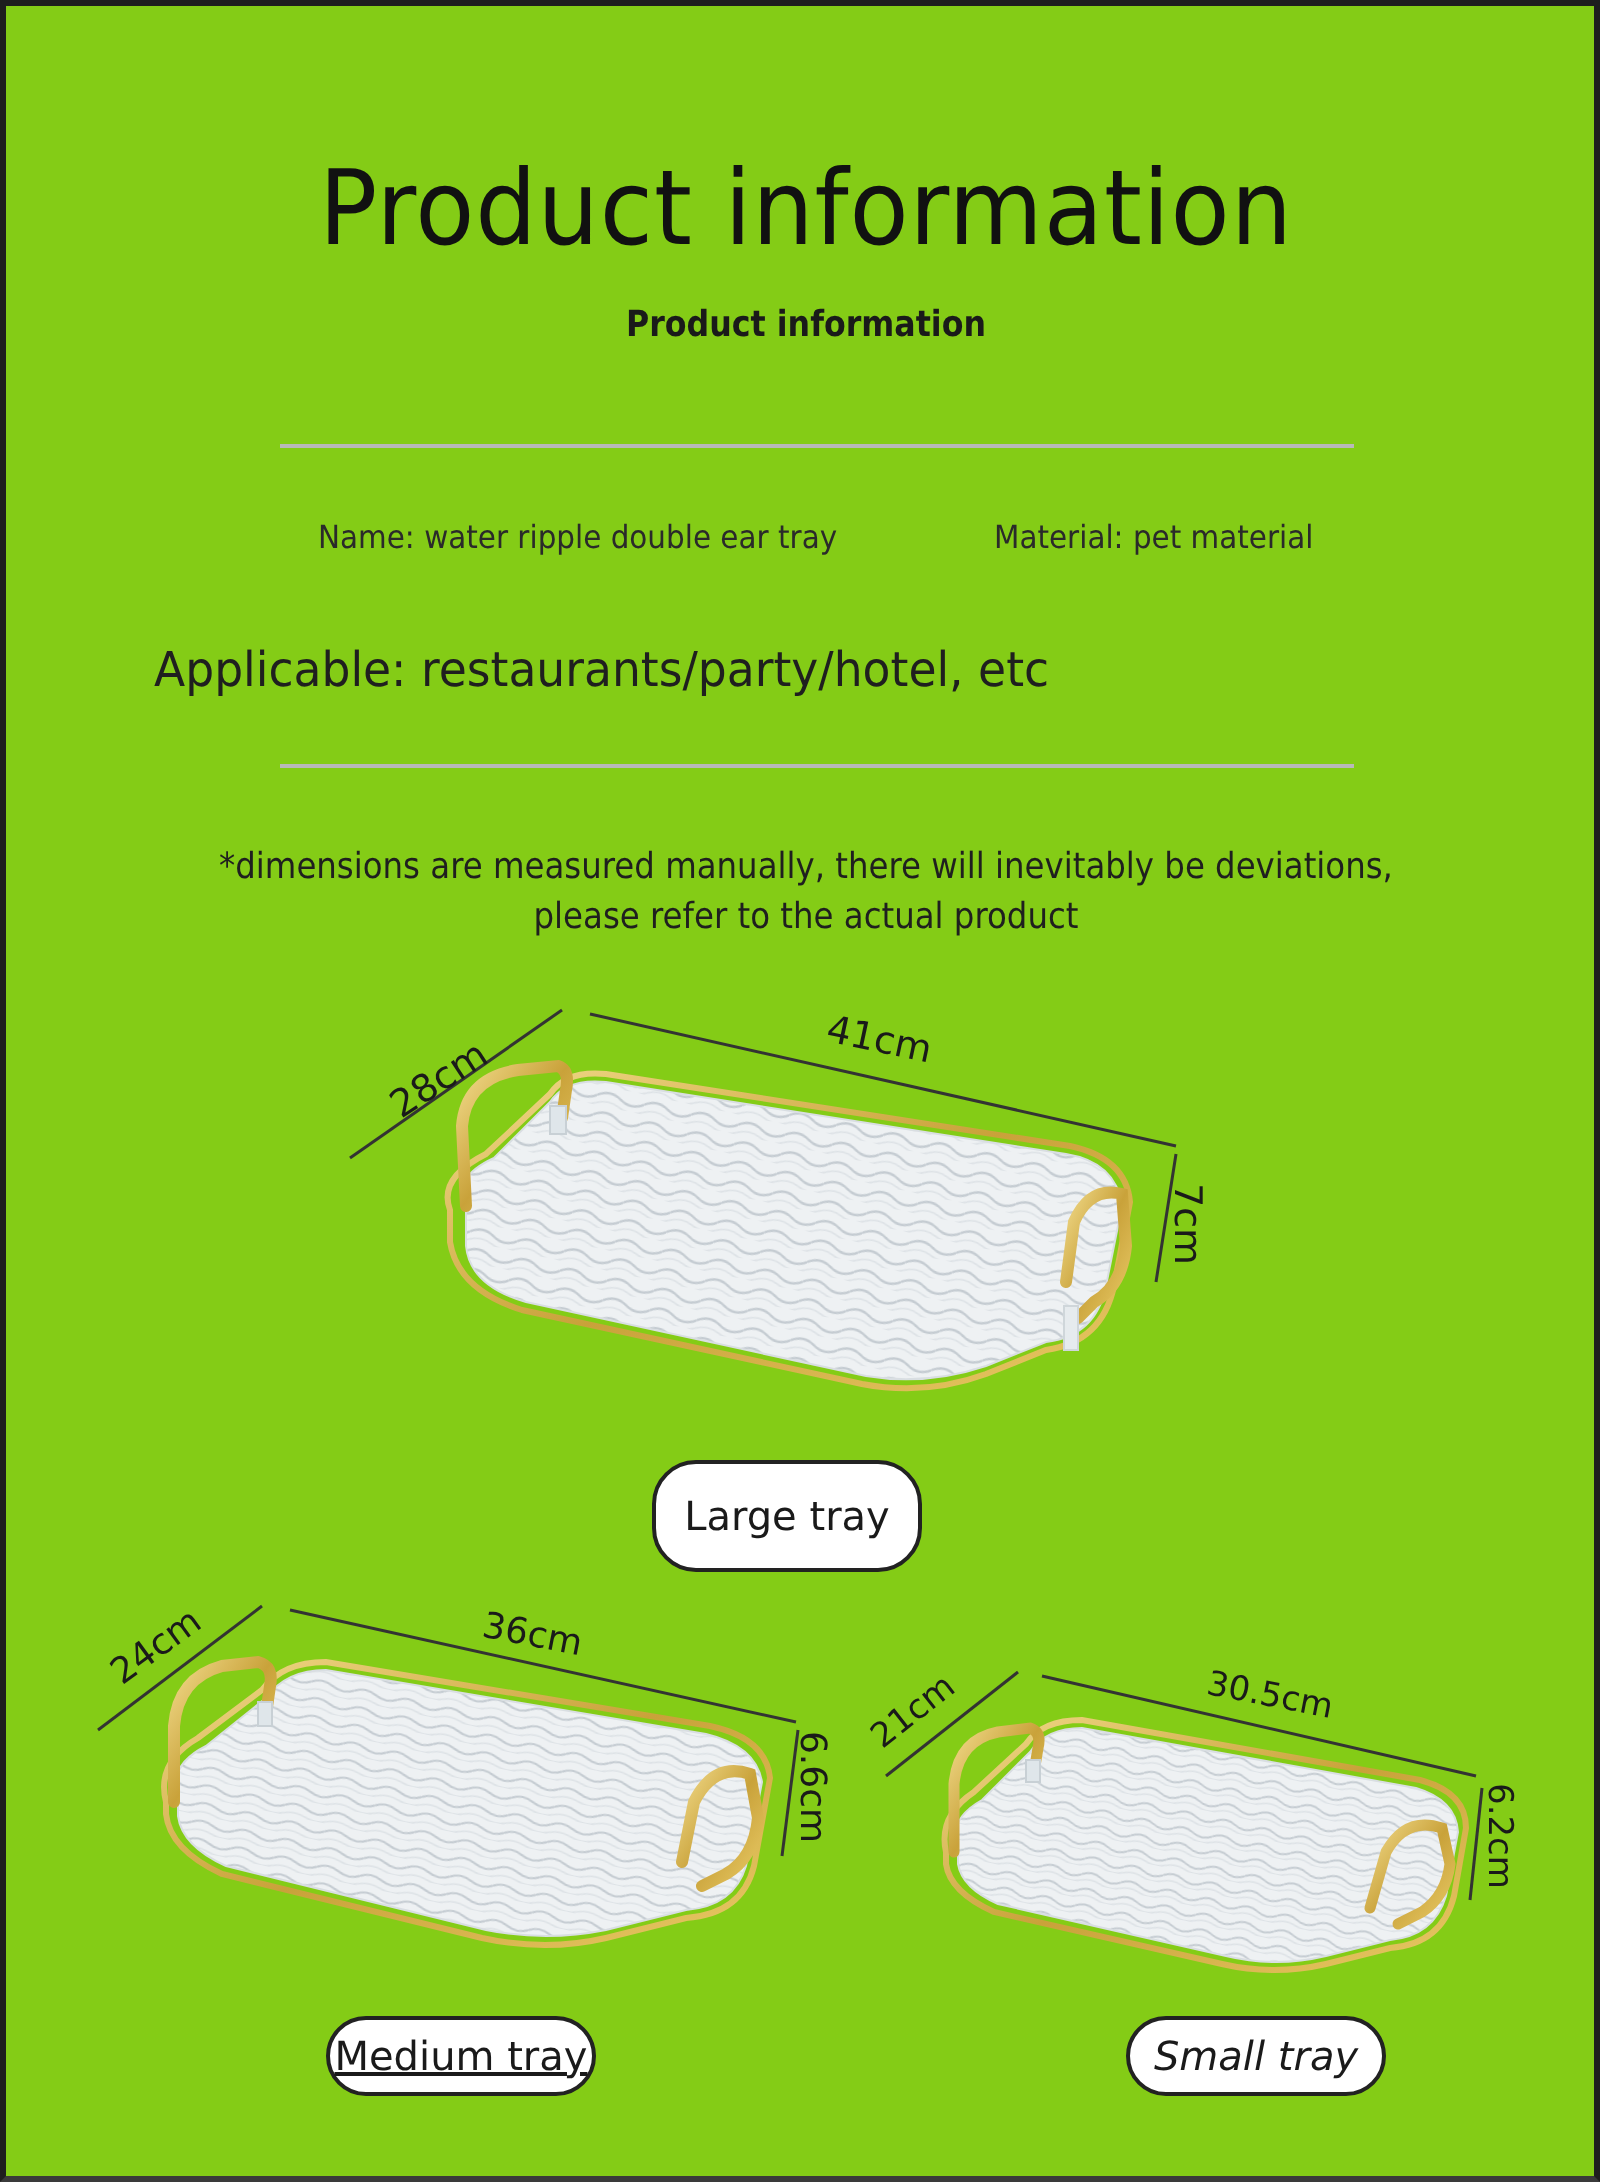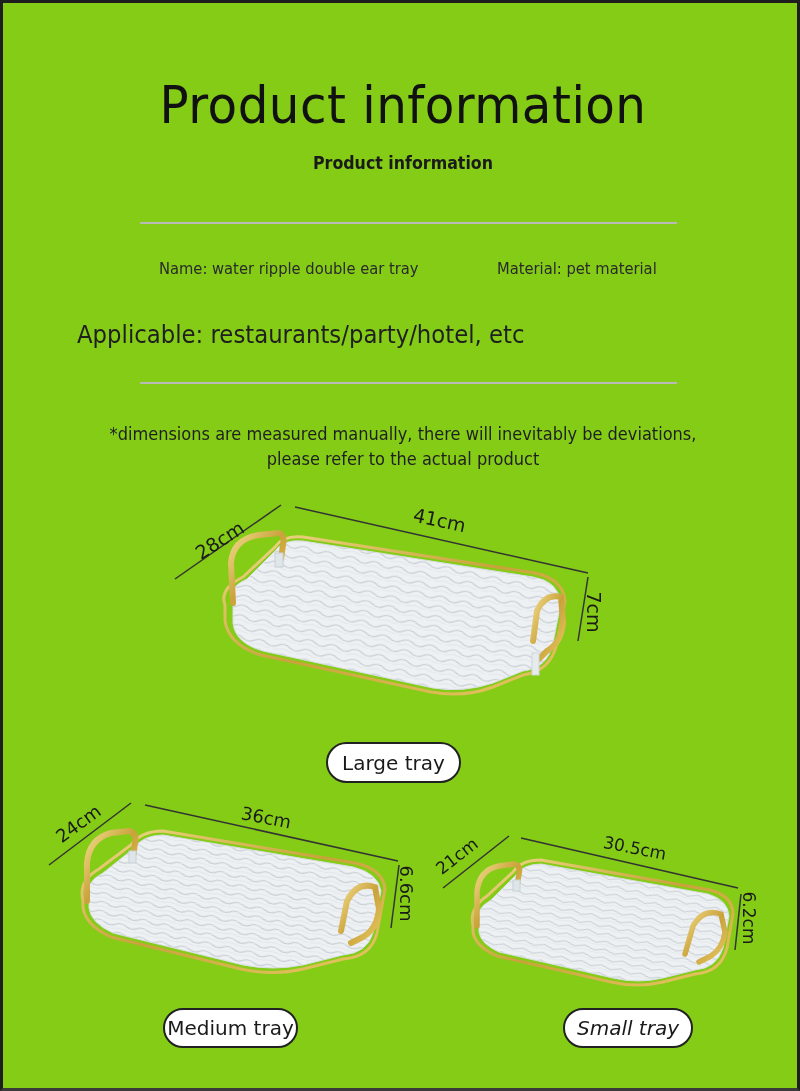--- a/index.html
+++ b/index.html
@@ -79,21 +79,21 @@
       <path d="M70 110 L68 70 Q70 46 96 42 L116 40 Q122 42 120 52 L118 66" fill="none" stroke="url(#goldG)" stroke-width="6" stroke-linecap="round"></path>
       <rect x="112" y="60" width="8" height="14" fill="#dfe6ea" stroke="#c8d0d5"></rect>
 
       <path d="M370 148 L374 118 Q382 100 398 104 L400 130 Q398 150 384 158 L376 166" fill="none" stroke="url(#goldG)" stroke-width="6" stroke-linecap="round"></path>
       <rect x="369" y="160" width="7" height="22" fill="#e6ebee" stroke="#cfd6da"></rect>
     </svg>
     <div class="dim" style="left:30px; top:36px; transform:rotate(-33deg); font-size:19px;">28cm</div>
     <div class="dim" style="left:250px; top:16px; transform:rotate(12deg); font-size:19px;">41cm</div>
     <div class="dim" style="left:410px; top:108px; transform:rotate(90deg); font-size:19px;">7cm</div>
   </div>
-  <div class="pill" style="left:323px; top:727px; width:135px; height:41px;margin-top:12px;">Large tray</div>
+  <div class="pill" style="left:323px; top:727px; width:135px; height:56px;">Large tray</div>
 
   <div class="tray-wrap" style="left:30px; top:780px; width:400px; height:200px;">
     <svg width="400" height="200" viewBox="0 0 400 200">
       <defs>
         <pattern id="ripM" width="22" height="9" patternUnits="userSpaceOnUse" patternTransform="rotate(12)">
           <rect width="22" height="9" fill="#eef1f3"></rect>
           <path d="M0 4 Q5 1 11 4 T22 4" stroke="#c5ccd2" stroke-width="1.1" fill="none"></path>
           <path d="M0 8 Q5 6 11 8 T22 8" stroke="#dde2e6" stroke-width="0.8" fill="none"></path>
         </pattern>
         <linearGradient id="goldM" x1="0" y1="0" x2="1" y2="1">
@@ -108,21 +108,21 @@
       <path d="M56 118 Q50 100 70 90 L100 66 Q110 52 130 52 L320 84 Q345 90 348 108 L340 150 Q334 170 310 172 L270 182 Q240 188 210 182 L80 150 Q58 140 56 125 Z" fill="url(#ripM)" stroke="#d9dee2"></path>
       <path d="M50 118 Q45 98 66 86 L98 62 Q108 48 130 48 L322 80 Q350 86 352 106 L344 150 Q338 174 310 176 L270 186 Q240 193 208 186 L78 154 Q52 142 50 124 Z" fill="none" stroke="url(#goldM)" stroke-width="3"></path>
       <path d="M54 118 L54 80 Q56 56 78 50 L96 48 Q104 50 102 60 L100 74" fill="none" stroke="url(#goldM)" stroke-width="6" stroke-linecap="round"></path>
       <rect x="96" y="68" width="7" height="12" fill="#dfe6ea" stroke="#c8d0d5"></rect>
       <path d="M308 148 L314 118 Q324 98 342 104 L346 126 Q344 146 330 154 L318 160" fill="none" stroke="url(#goldM)" stroke-width="6" stroke-linecap="round"></path>
     </svg>
     <div class="dim" style="left:20px; top:30px; transform:rotate(-36deg); font-size:18px;">24cm</div>
     <div class="dim" style="left:208px; top:24px; transform:rotate(11deg); font-size:18px;">36cm</div>
     <div class="dim" style="left:345px; top:100px; transform:rotate(90deg); font-size:18px;">6.6cm</div>
   </div>
-  <div class="pill" style="left:160px; top:1005px; width:135px; height:40px;">Medium tray</div>
+  <div class="pill" style="left:160px; top:1005px; width:135px; height:40px;text-decoration:underline;">Medium tray</div>
 
   <div class="tray-wrap" style="left:420px; top:815px; width:370px; height:175px;">
     <svg width="370" height="175" viewBox="0 0 370 175">
       <defs>
         <pattern id="ripS" width="20" height="8" patternUnits="userSpaceOnUse" patternTransform="rotate(12)">
           <rect width="20" height="8" fill="#eef1f3"></rect>
           <path d="M0 4 Q5 1 10 4 T20 4" stroke="#c5ccd2" stroke-width="1" fill="none"></path>
           <path d="M0 7 Q5 5 10 7 T20 7" stroke="#dde2e6" stroke-width="0.7" fill="none"></path>
         </pattern>
         <linearGradient id="goldS" x1="0" y1="0" x2="1" y2="1">

